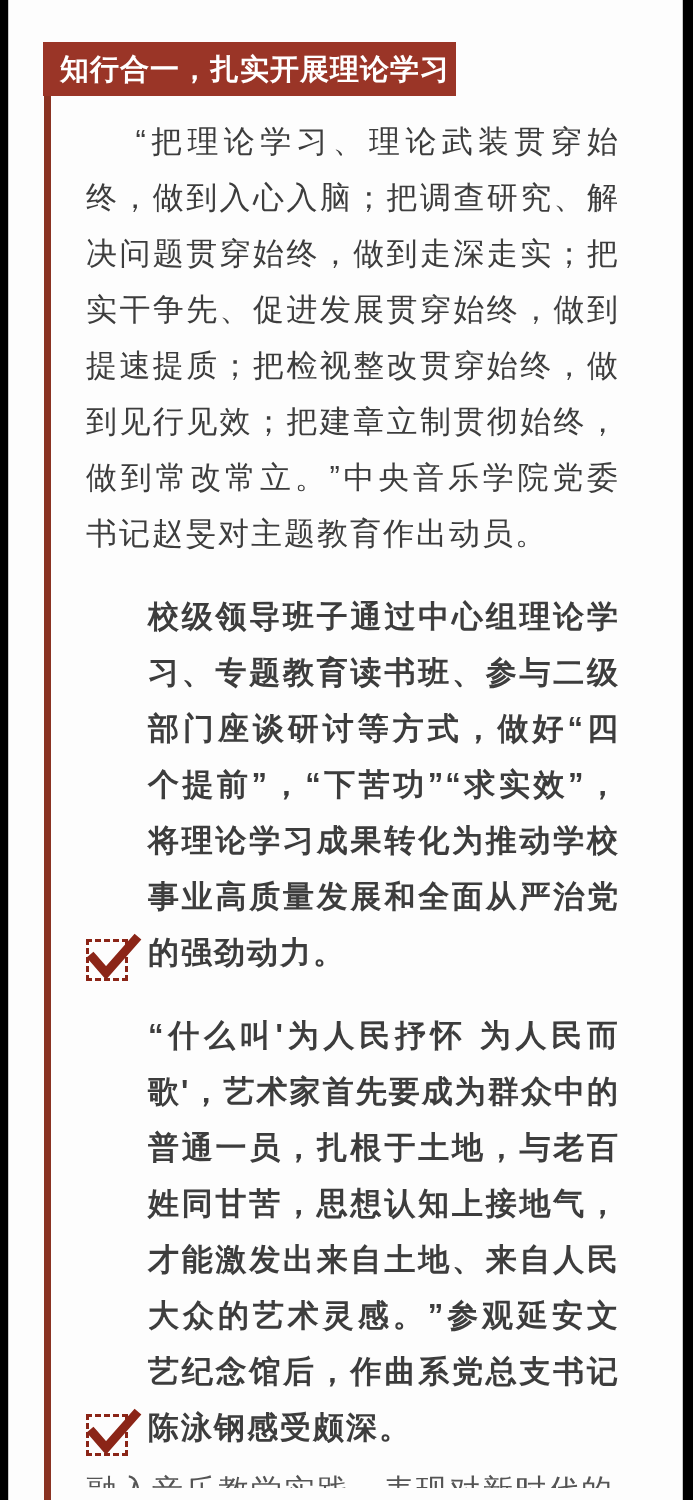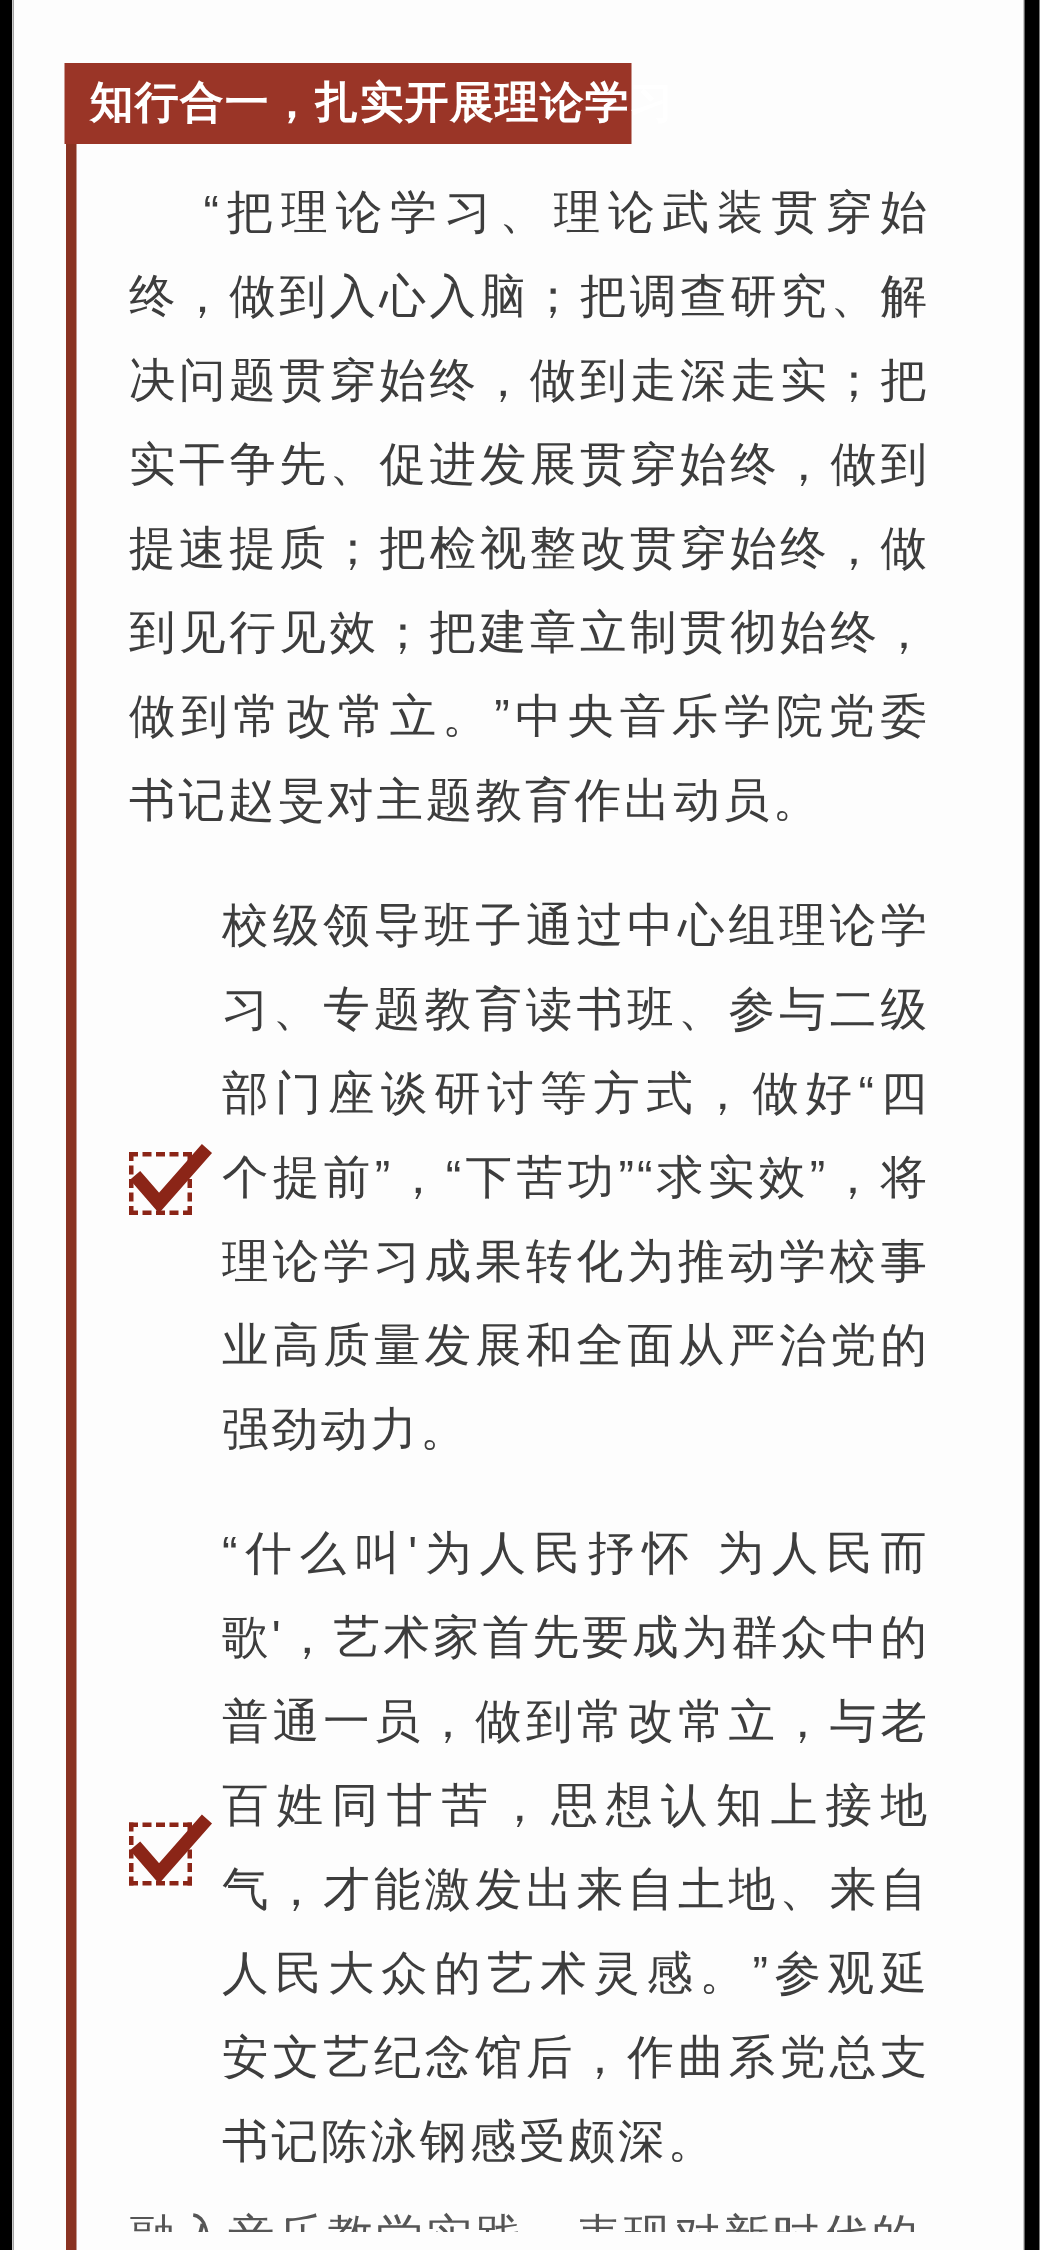--- a/index.html
+++ b/index.html
@@ -21,21 +21,21 @@
     overflow:hidden;
     font-family:"Liberation Sans","DejaVu Sans",sans-serif;
     color:var(--body-text);
   }
   .pillar{position:absolute;top:0;height:1500px;background:var(--pillar-bar);z-index:5;}
   .pillar.left{left:0;width:9px;border-right:1px solid var(--pillar-edge);}
   .pillar.right{right:0;width:11px;border-left:1px solid var(--pillar-edge);}
 
   .banner{
     position:absolute;left:43px;top:42px;
-    width:378px;height:54px;
+    width:413px;height:54px;
     background:var(--banner-bg);
     color:var(--banner-text);
     font-size:29px;font-weight:bold;
     line-height:54px;
     padding-left:17px;
     letter-spacing:1px;
     white-space:nowrap;
     z-index:2;
   }
   .vline{
@@ -47,21 +47,21 @@
   .content{
     position:absolute;left:86px;top:114px;
     width:534px;
     font-size:31px;
     line-height:56px;
     letter-spacing:2px;
     text-align:justify;
     color:var(--body-text);
   }
   .intro{text-indent:1.6em;}
-  .bullet-item{display:flex;align-items:center;margin-top:27px;}
+  .bullet-item{display:flex;align-items:flex-end;margin-top:27px;font-weight:bold;}
   .bullet-item .checkbox{
     flex:0 0 auto;
     position:relative;
     width:42px;height:42px;
     margin-top:7px;
     margin-right:20px;
     border:3px dashed var(--check-color);
   }
   .bullet-item .checkbox svg{
     position:absolute;left:-4px;top:-12px;
@@ -103,18 +103,18 @@
     </span>
     <div class="bullet-text">校级领导班子通过中心组理论学习、专题教育读书班、参与二级部门座谈研讨等方式，做好“四个提前”，“下苦功”“求实效”，将理论学习成果转化为推动学校事业高质量发展和全面从严治党的强劲动力。</div>
   </div>
 
   <div class="bullet-item">
     <span class="checkbox">
       <svg width="58" height="52" viewBox="0 0 58 52">
         <polyline points="8,28 21,43 50,10" fill="none" stroke="currentColor" stroke-width="9" stroke-linecap="square"></polyline>
       </svg>
     </span>
-    <div class="bullet-text">“什么叫'为人民抒怀 为人民而歌'，艺术家首先要成为群众中的普通一员，做到常改常立，与老百姓同甘苦，思想认知上接地气，才能激发出来自土地、来自人民大众的艺术灵感。”参观延安文艺纪念馆后，作曲系党总支书记陈泳钢感受颇深。</div>
+    <div class="bullet-text">“什么叫'为人民抒怀 为人民而歌'，艺术家首先要成为群众中的普通一员，扎根于土地，与老百姓同甘苦，思想认知上接地气，才能激发出来自土地、来自人民大众的艺术灵感。”参观延安文艺纪念馆后，作曲系党总支书记陈泳钢感受颇深。</div>
   </div>
 
   <div class="clipped-line">融入音乐教学实践，表现对新时代的</div>
 
 </div>
 
 </body></html>

